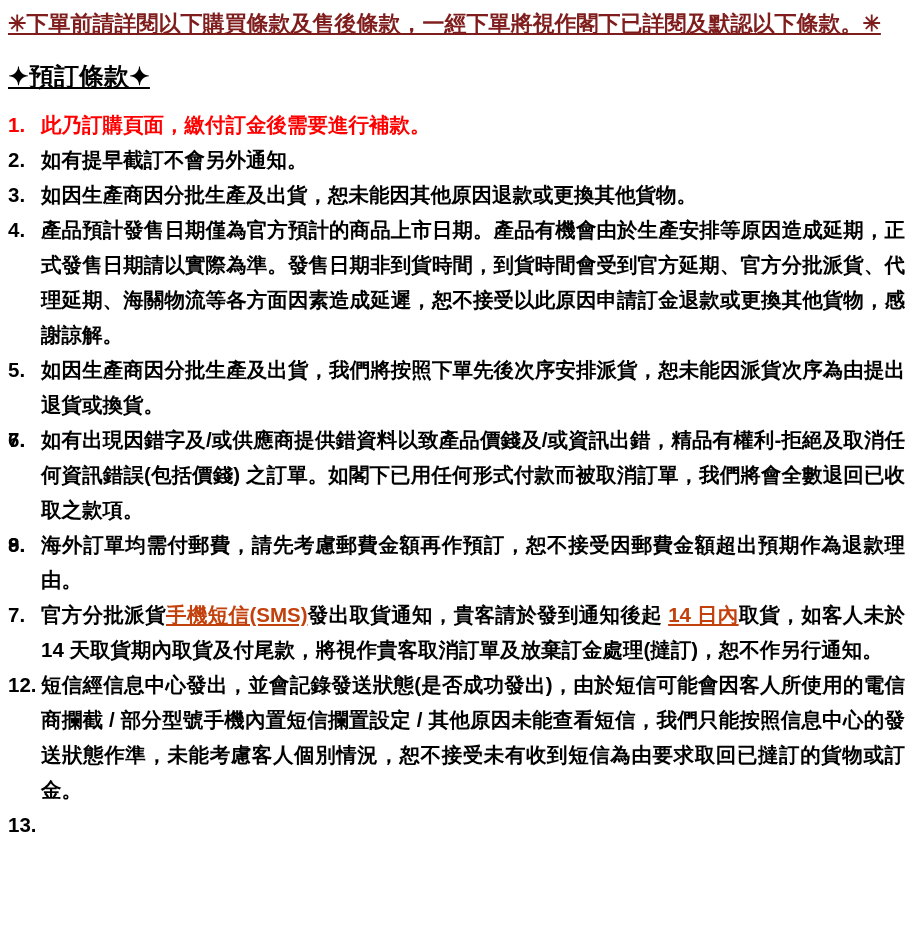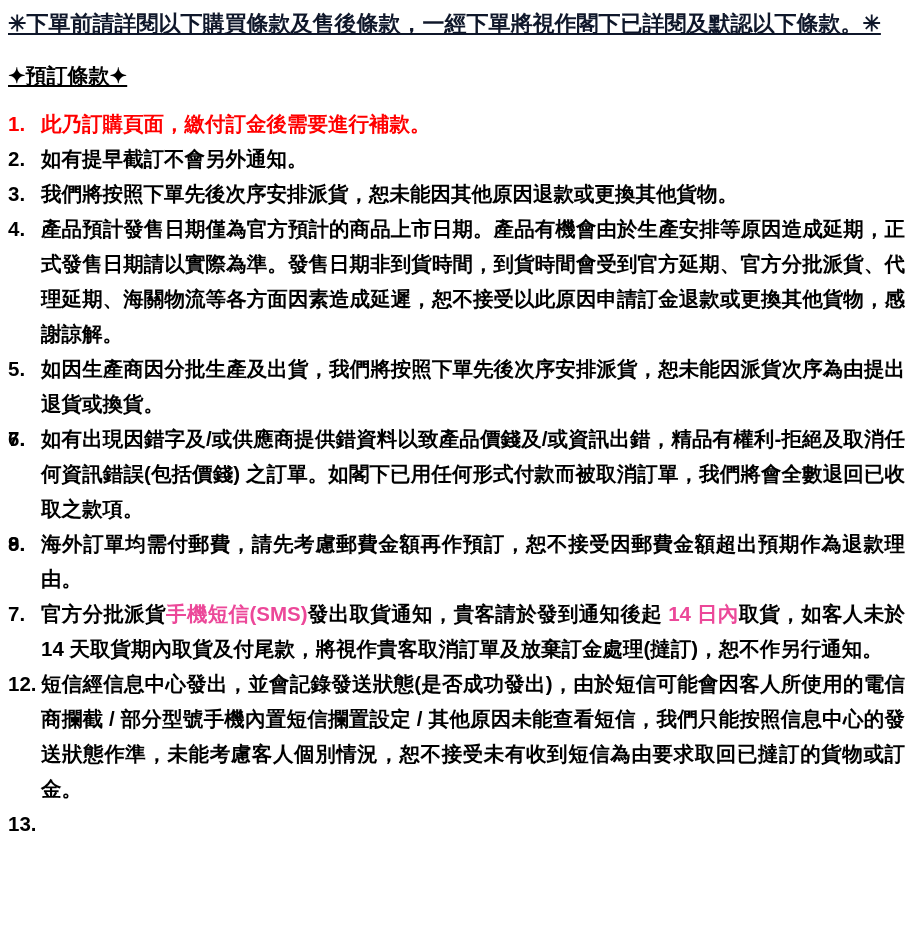--- a/index.html
+++ b/index.html
@@ -13,29 +13,29 @@
     overflow: hidden;
     font-family: "Liberation Sans", sans-serif;
     font-weight: bold;
     color: #000000;
   }
   .page {
     padding: 10px 8px 0 8px;
     box-sizing: border-box;
   }
   .notice-title {
-    color: #0f172a;
+    color: #7f1d1d;
     font-size: 22px;
     line-height: 28px;
     text-decoration: underline;
     white-space: nowrap;
   }
   .section-heading {
     margin-top: 26px;
-    font-size: 21px;
+    font-size: 25px;
     line-height: 24px;
     text-decoration: underline;
     display: inline-block;
   }
   ol.terms {
     list-style: none;
     margin: 18px 0 0 0;
     padding: 0;
     font-size: 20.5px;
     line-height: 35px;
@@ -49,37 +49,38 @@
   li.term .num {
     position: absolute;
     left: 0;
     top: 0;
     text-align: left;
   }
   li.term.red {
     color: #ff0000;
   }
   .seg.red-underline {
-    color: #ec4899;
+    color: #c2410c;
+    text-decoration: underline;
   }
 </style>
 </head>
 <body>
 
 <div class="page">
   <div class="notice-title">✳下單前請詳閱以下購買條款及售後條款，一經下單將視作閣下已詳閱及默認以下條款。✳</div>
 
   <div>
     <span class="section-heading">✦預訂條款✦</span>
   </div>
 
   <ol class="terms" id="terms-list">
       <li class="term red"><span class="num">1.</span><span class="text"><span class="seg">此乃訂購頁面，繳付訂金後需要進行補款。</span></span></li>
       <li class="term"><span class="num">2.</span><span class="text"><span class="seg">如有提早截訂不會另外通知。</span></span></li>
-      <li class="term"><span class="num">3.</span><span class="text"><span class="seg">我們將按照下單先後次序安排派貨，恕未能因其他原因退款或更換其他貨物。</span></span></li>
+      <li class="term"><span class="num">3.</span><span class="text"><span class="seg">如因生產商因分批生產及出貨，恕未能因其他原因退款或更換其他貨物。</span></span></li>
       <li class="term"><span class="num">4.</span><span class="text"><span class="seg">產品預計發售日期僅為官方預計的商品上市日期。產品有機會由於生產安排等原因造成延期，正式發售日期請以實際為準。發售日期非到貨時間，到貨時間會受到官方延期、官方分批派貨、代理延期、海關物流等各方面因素造成延遲，恕不接受以此原因申請訂金退款或更換其他貨物，感謝諒解。</span></span></li>
       <li class="term"><span class="num">5.</span><span class="text"><span class="seg">如因生產商因分批生產及出貨，我們將按照下單先後次序安排派貨，恕未能因派貨次序為由提出退貨或換貨。</span></span></li>
       <li class="term"><span class="num">6.</span></li>
       <li class="term"><span class="num">7.</span><span class="text"><span class="seg">如有出現因錯字及/或供應商提供錯資料以致產品價錢及/或資訊出錯，精品有權利-拒絕及取消任何資訊錯誤(包括價錢) 之訂單。如閣下已用任何形式付款而被取消訂單，我們將會全數退回已收取之款項。</span></span></li>
       <li class="term"><span class="num">8.</span></li>
       <li class="term"><span class="num">9.</span><span class="text"><span class="seg">海外訂單均需付郵費，請先考慮郵費金額再作預訂，恕不接受因郵費金額超出預期作為退款理由。</span></span></li>
       <li class="term"><span class="num">7.</span><span class="text"><span class="seg">官方分批派貨</span><span class="seg red-underline">手機短信(SMS)</span><span class="seg">發出取貨通知，貴客請於發到通知後起 </span><span class="seg red-underline">14 日內</span><span class="seg">取貨，如客人未於 14 天取貨期內取貨及付尾款，將視作貴客取消訂單及放棄訂金處理(撻訂)，恕不作另行通知。</span></span></li>
       <li class="term"><span class="num">12.</span><span class="text"><span class="seg">短信經信息中心發出，並會記錄發送狀態(是否成功發出)，由於短信可能會因客人所使用的電信商攔截 / 部分型號手機內置短信攔置設定 / 其他原因未能查看短信，我們只能按照信息中心的發送狀態作準，未能考慮客人個別情況，恕不接受未有收到短信為由要求取回已撻訂的貨物或訂金。</span></span></li>
       <li class="term">
         <span class="num">13.</span>

